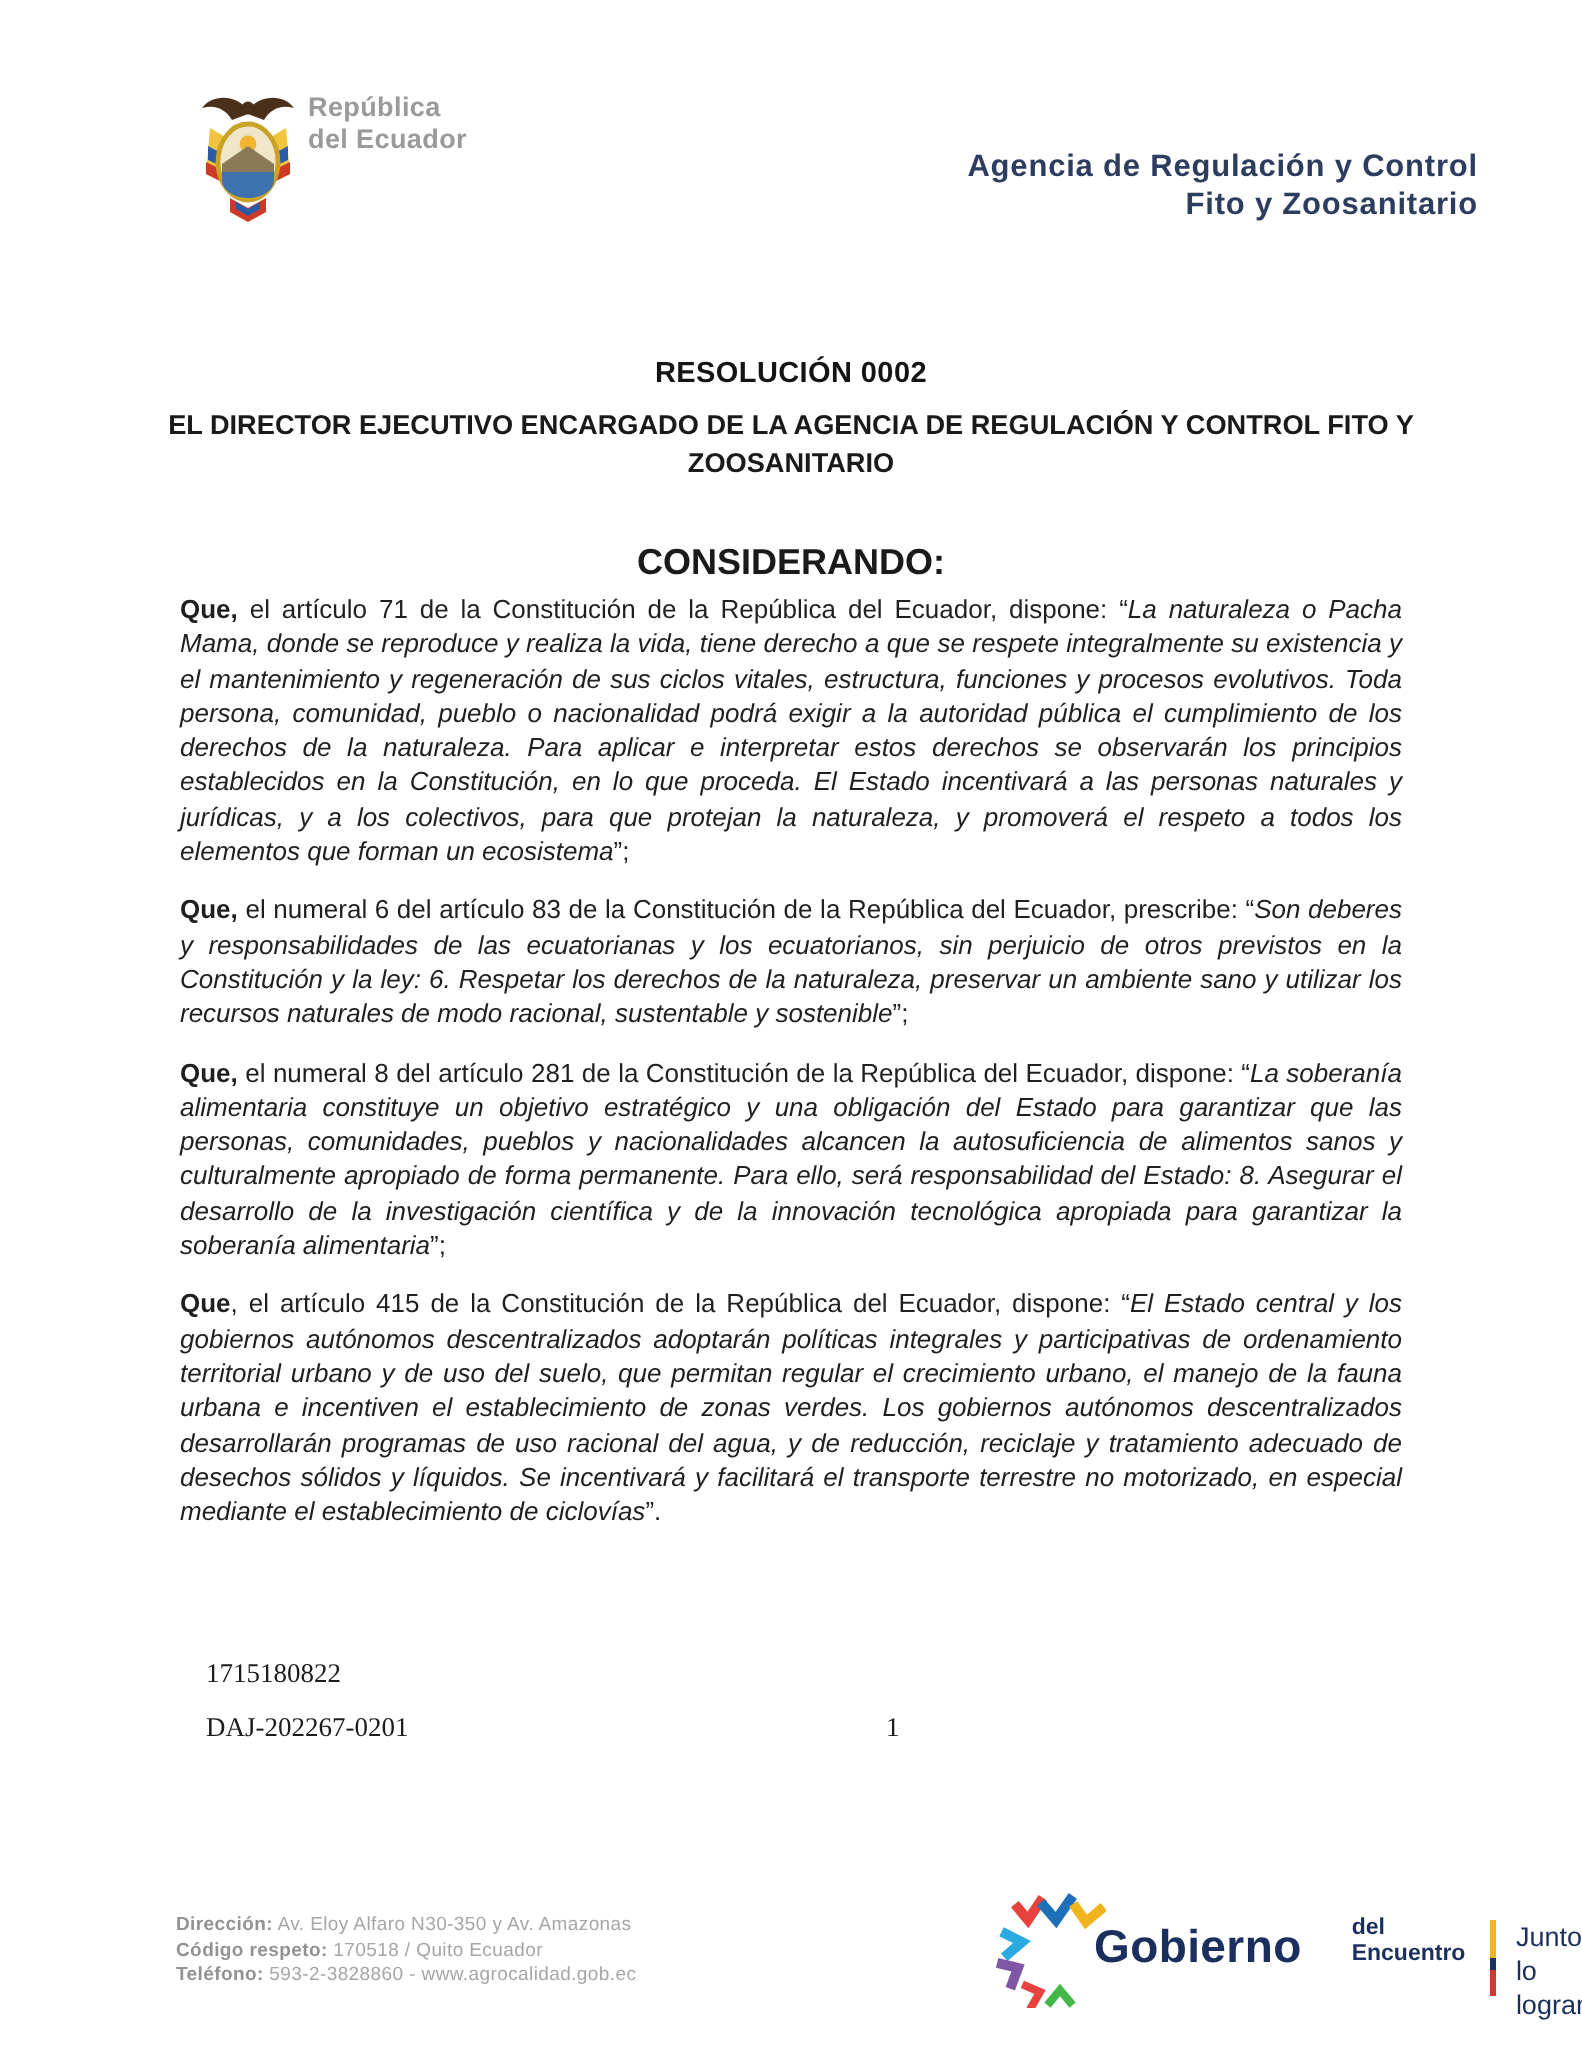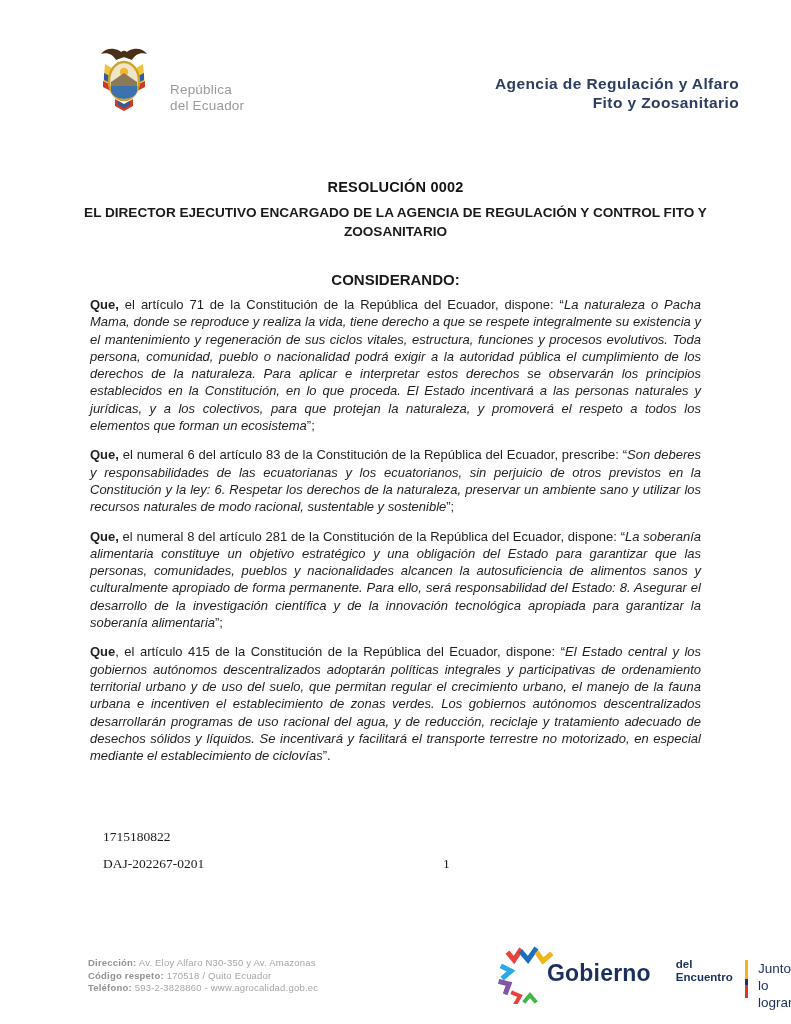--- a/index.html
+++ b/index.html
@@ -14,22 +14,23 @@
     overflow: hidden;
     color: #1f1f1f;
   }
 
   
   .header-left {
     position: absolute;
     top: 46px;
     left: 94px;
     display: flex;
-    align-items: flex-end;
-    gap: 16px;
+    align-items: flex-start;
+    gap: 0;
+    font-weight: bold;
   }
   .crest svg { display: block; }
   .republica {
     font-size: 13.5px;
     line-height: 16px;
     color: #9a9a9a;
     letter-spacing: 0.2px;
   }
   .agency {
     position: absolute;
@@ -68,21 +69,21 @@
     line-height: 19px;
     color: #1a1a1a;
   }
   .considerando {
     position: absolute;
     top: 271px;
     left: 0;
     width: 100%;
     text-align: center;
     font-weight: bold;
-    font-size: 15px;
+    font-size: 18px;
     color: #1a1a1a;
   }
 
   
   .content {
     position: absolute;
     top: 296px;
     left: 90px;
     width: 611px;
   }
@@ -198,21 +199,21 @@
         <path d="M24 55 L30 58.5 L36 55 L36 58.5 L30 62 L24 58.5 Z" fill="#2b5ca8"></path>
       </svg>
     </div>
     <div class="republica">
       <div>República</div>
       <div>del Ecuador</div>
     </div>
   </div>
 
   <div class="agency">
-    <div>Agencia de Regulación y Alfaro</div>
+    <div>Agencia de Regulación y Control</div>
     <div>Fito y Zoosanitario</div>
   </div>
 
   <div class="res-number">RESOLUCIÓN 0002</div>
   <div class="doc-heading">EL DIRECTOR EJECUTIVO ENCARGADO DE LA AGENCIA DE REGULACIÓN Y CONTROL FITO Y ZOOSANITARIO</div>
   <div class="considerando">CONSIDERANDO:</div>
 
   <div class="content">
     <p class="body-par">
       <strong>Que,</strong><span> el artículo 71 de la Constitución de la República del Ecuador, dispone: “</span><em>La naturaleza o Pacha Mama, donde se reproduce y realiza la vida, tiene derecho a que se respete integralmente su existencia y el mantenimiento y regeneración de sus ciclos vitales, estructura, funciones y procesos evolutivos. Toda persona, comunidad, pueblo o nacionalidad podrá exigir a la autoridad pública el cumplimiento de los derechos de la naturaleza. Para aplicar e interpretar estos derechos se observarán los principios establecidos en la Constitución, en lo que proceda. El Estado incentivará a las personas naturales y jurídicas, y a los colectivos, para que protejan la naturaleza, y promoverá el respeto a todos los elementos que forman un ecosistema</em><span>”;</span>

